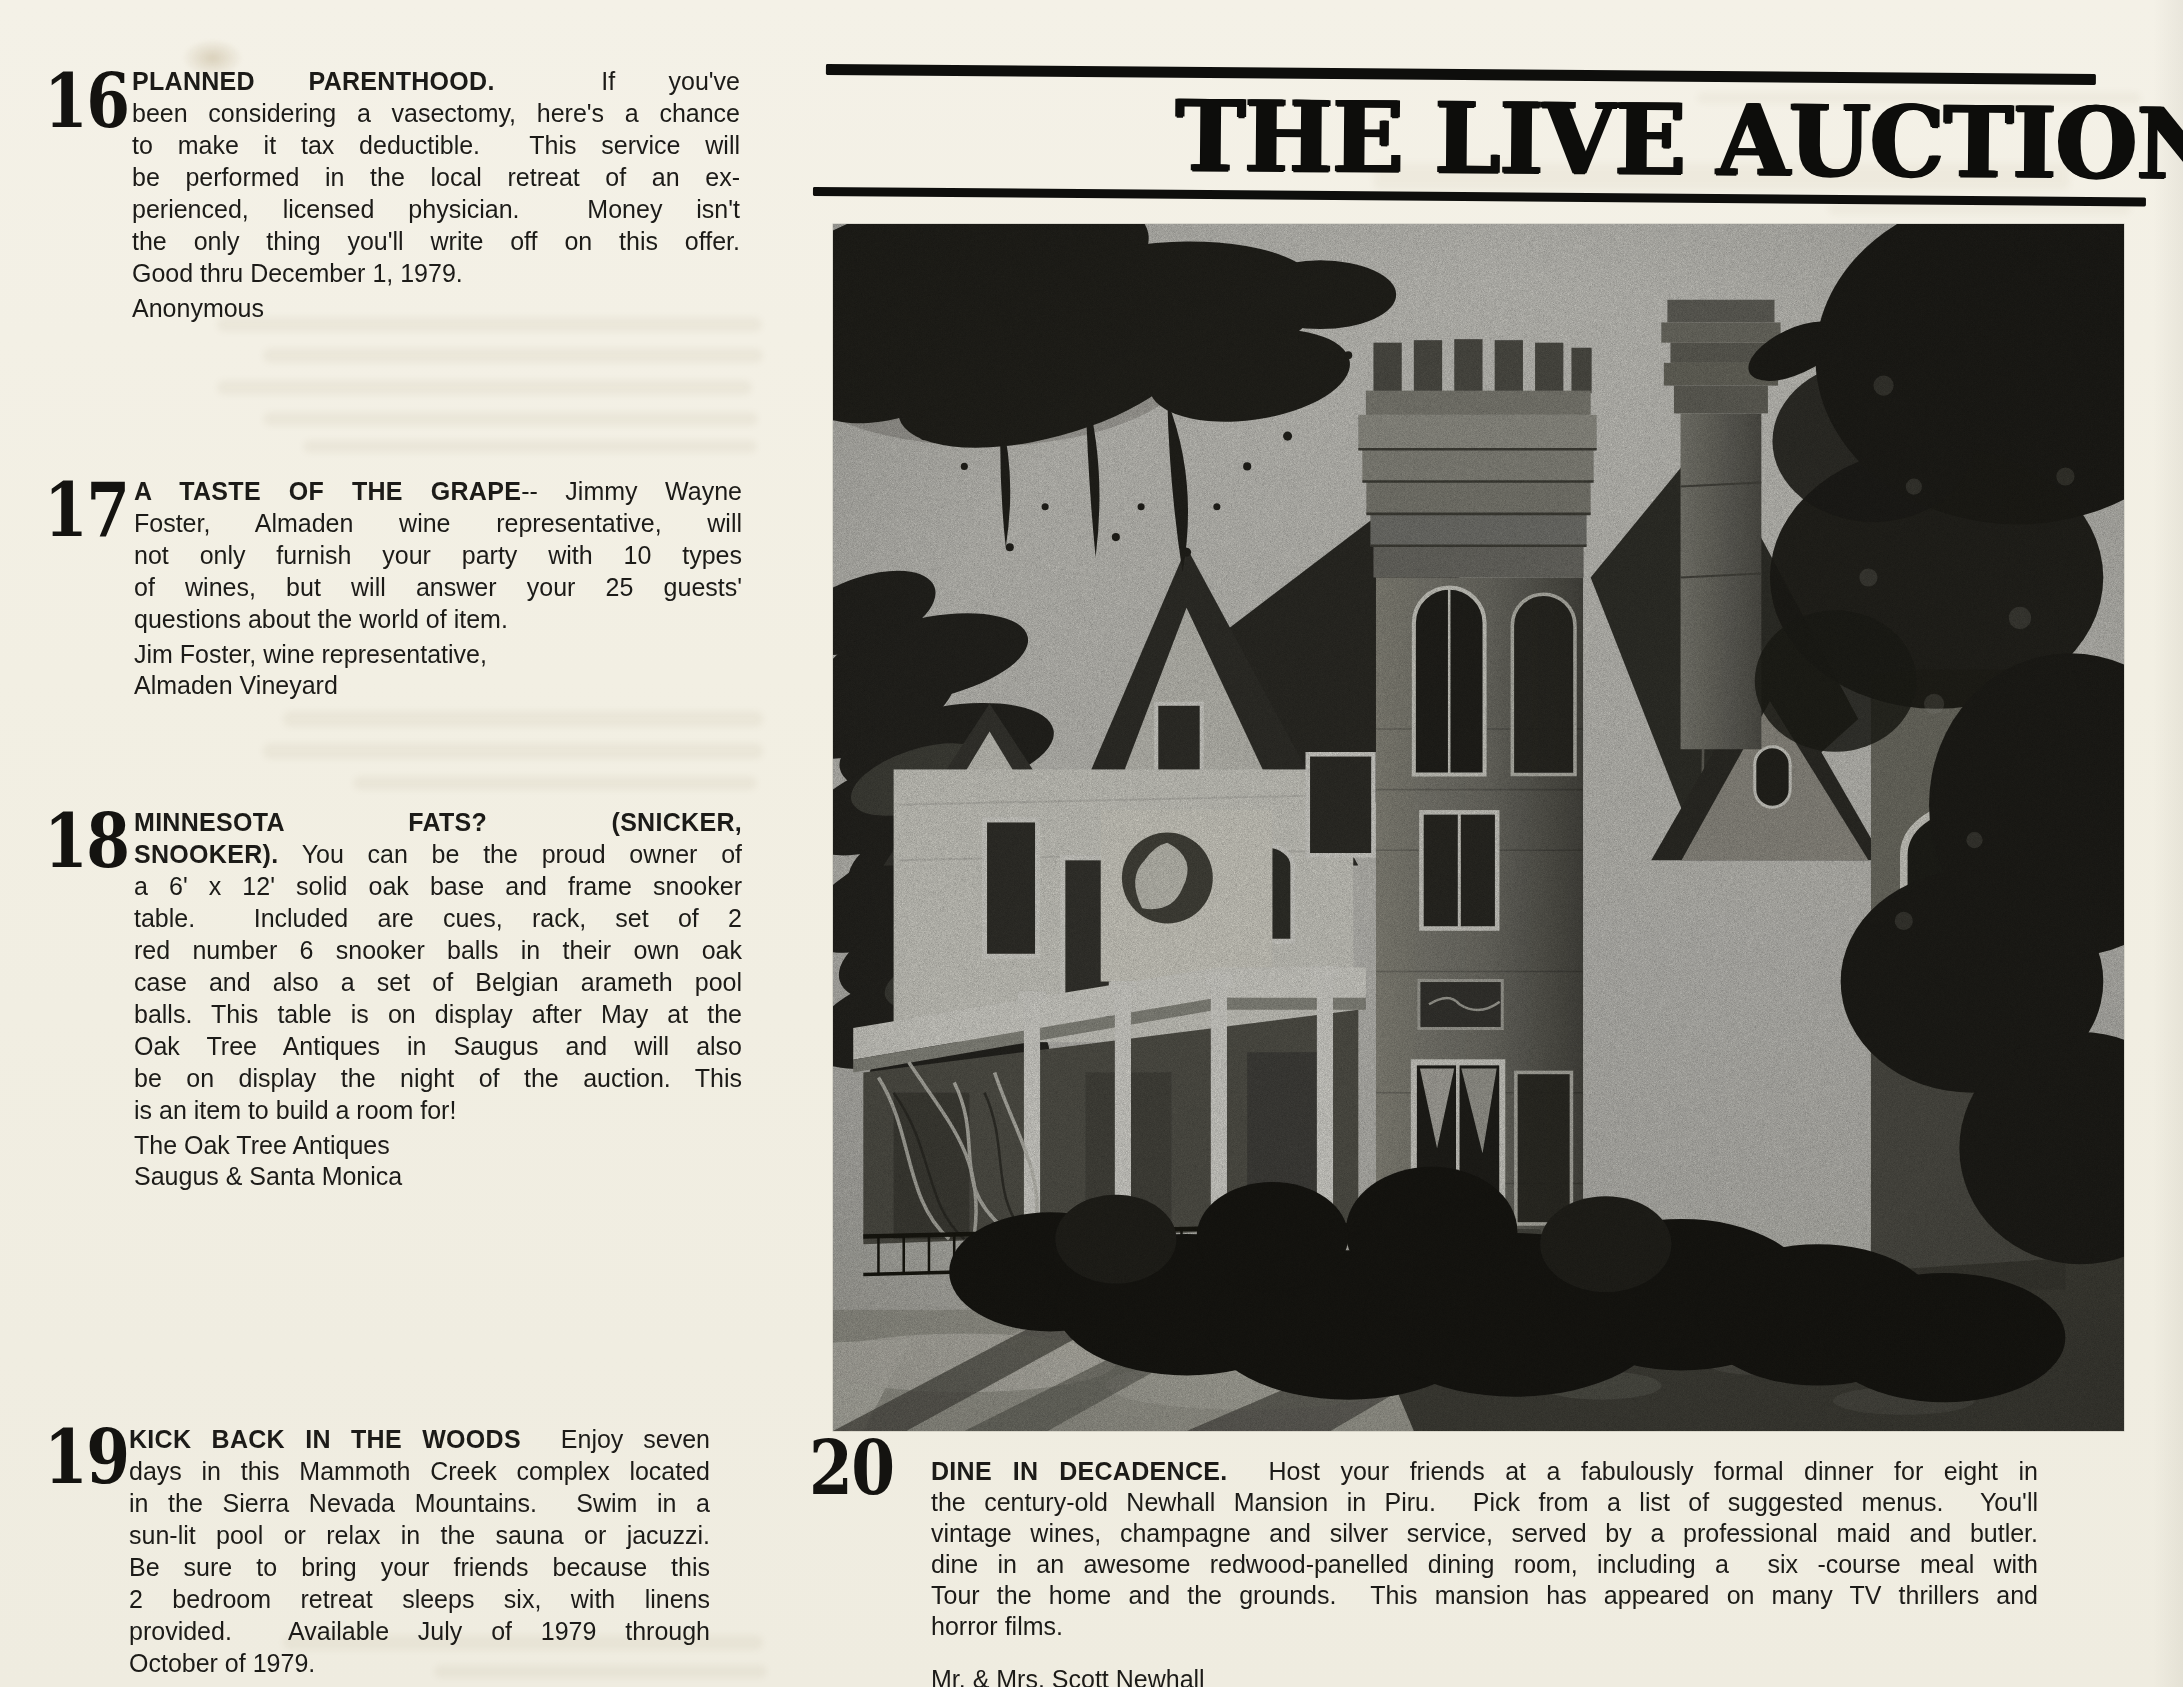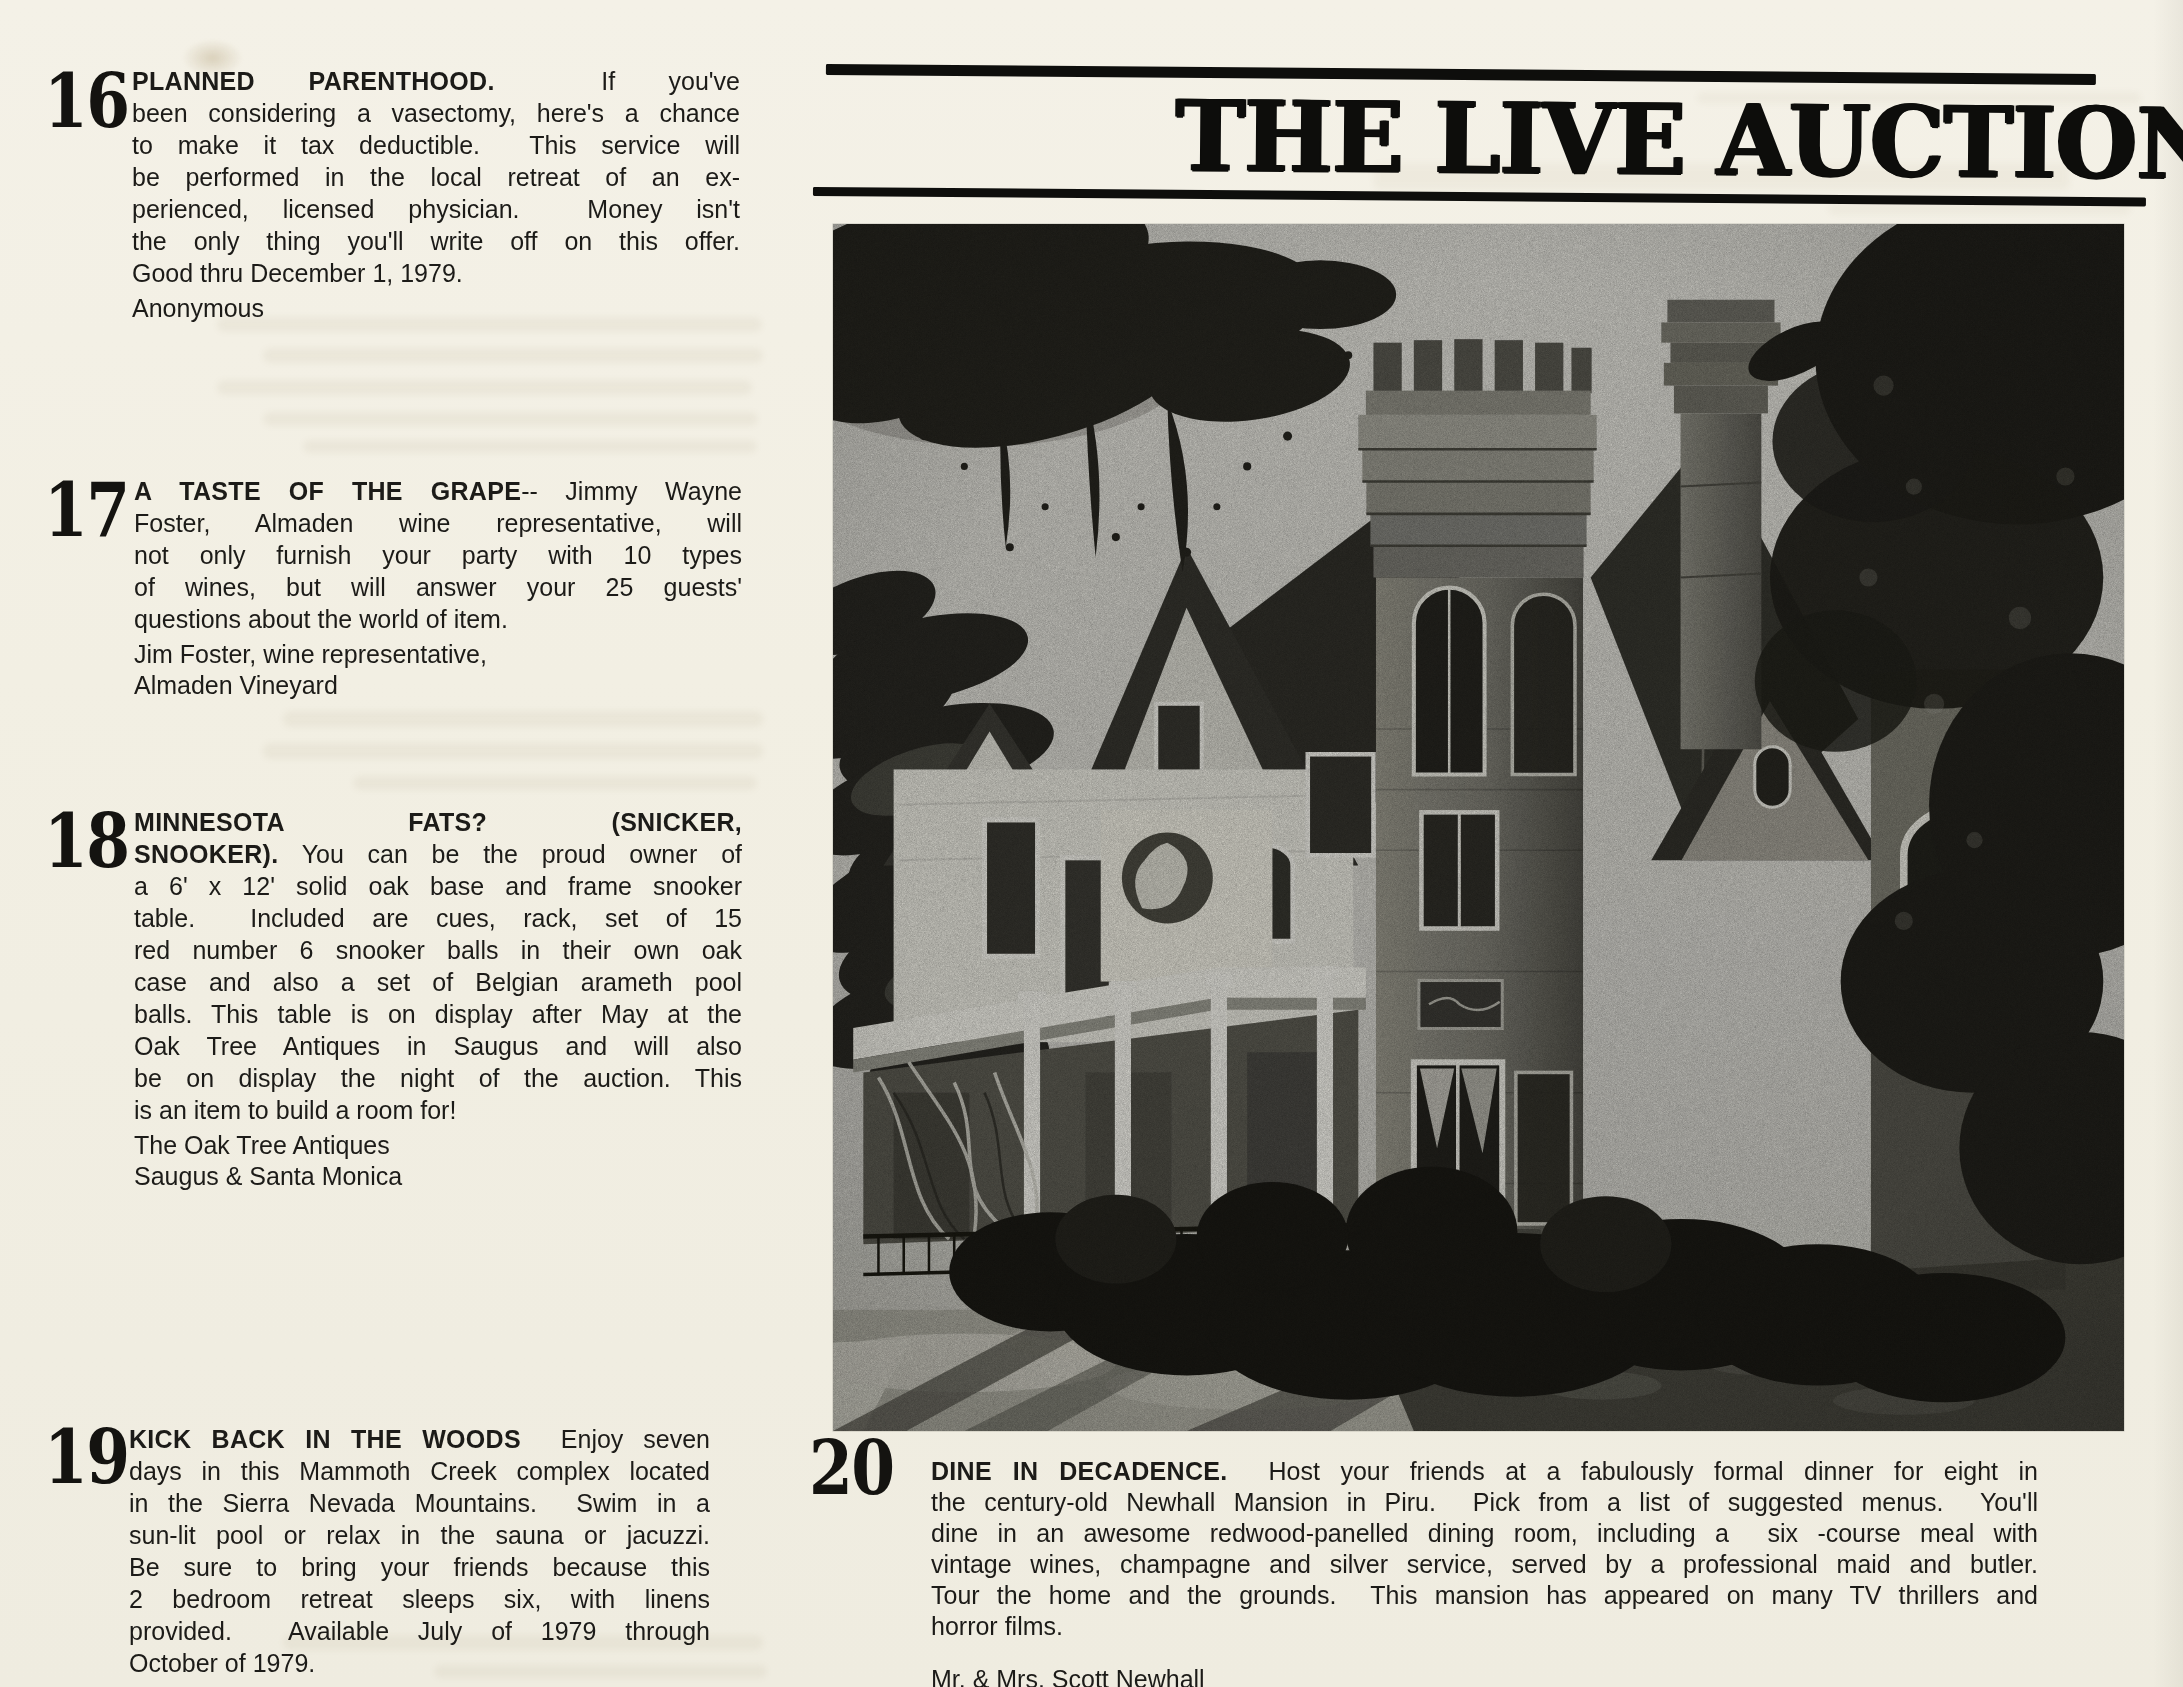--- a/index.html
+++ b/index.html
@@ -110,21 +110,21 @@
         <div>Jim Foster, wine representative,</div>
         <div>Almaden Vineyard</div>
       </div>
   </article>
   <article class="auction-item" id="item-18">
     <div class="item-number">18</div>
     <div class="item-body">
         <div class="line jl"><b>MINNESOTA FATS? (SNICKER,</b></div>
         <div class="line jl"><b>SNOOKER).</b> You can be the proud owner of</div>
         <div class="line jl">a 6' x 12' solid oak base and frame snooker</div>
-        <div class="line jl">table.  Included are cues, rack, set of 15</div>
+        <div class="line jl">table.  Included are cues, rack, set of 2</div>
         <div class="line jl">red number 6 snooker balls in their own oak</div>
         <div class="line jl">case and also a set of Belgian arameth pool</div>
         <div class="line jl">balls. This table is on display after May at the</div>
         <div class="line jl">Oak Tree Antiques in Saugus and will also</div>
         <div class="line jl">be on display the night of the auction. This</div>
         <div class="line">is an item to build a room for!</div>
       </div>
     <div class="item-attr">
         <div>The Oak Tree Antiques</div>
         <div>Saugus &amp; Santa Monica</div>
@@ -440,22 +440,22 @@
       <rect width="2556" height="2390" fill="url(#vig)"></rect>
       <rect width="2556" height="2390" filter="url(#grain)" opacity=".45" fill="none"></rect>
     </svg>
   </figure>
 
   <article class="auction-item" id="item-20">
     <div class="item-number">20</div>
     <div class="item-body">
         <div class="line jl"><b>DINE IN DECADENCE.</b>  Host your friends at a fabulously formal dinner for eight in</div>
         <div class="line jl">the century-old Newhall Mansion in Piru.  Pick from a list of suggested menus.  You'll</div>
+        <div class="line jl">vintage wines, champagne and silver service, served by a professional maid and butler.</div>
         <div class="line jl">dine in an awesome redwood-panelled dining room, including a  six -course meal with</div>
-        <div class="line jl">vintage wines, champagne and silver service, served by a professional maid and butler.</div>
         <div class="line jl">Tour the home and the grounds.  This mansion has appeared on many TV thrillers and</div>
         <div class="line">horror films.</div>
       </div>
     <div class="item-attr">
         <div>Mr. &amp; Mrs. Scott Newhall</div>
       </div>
   </article>
 
 </div>
 

